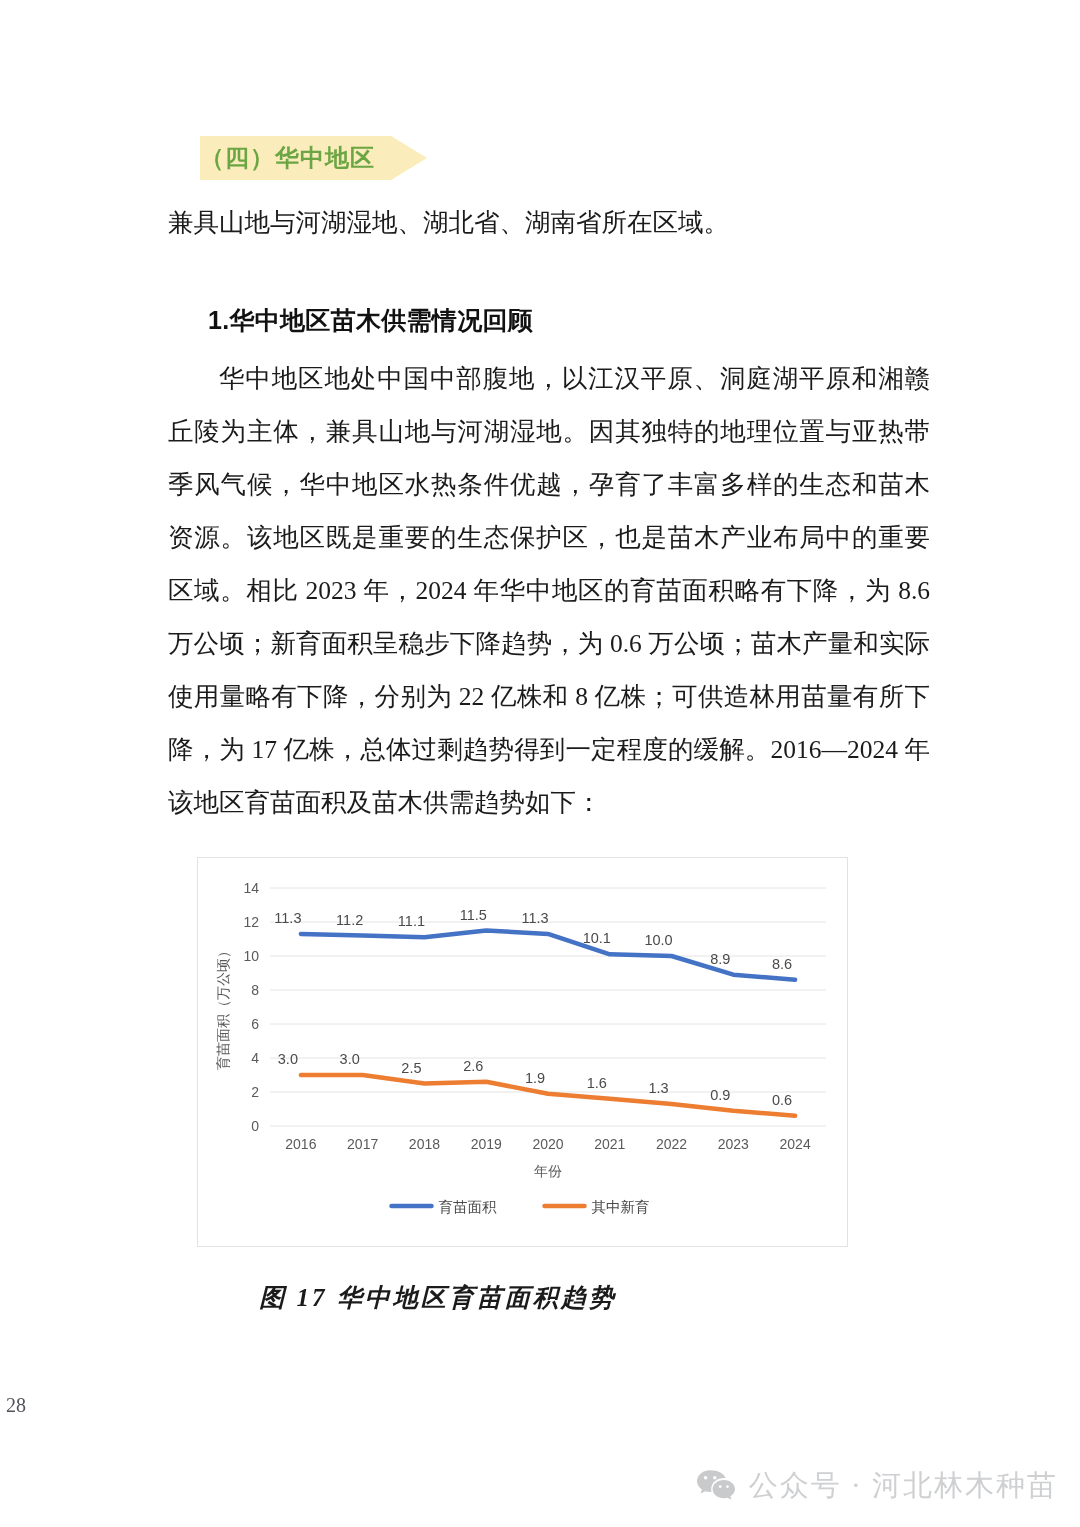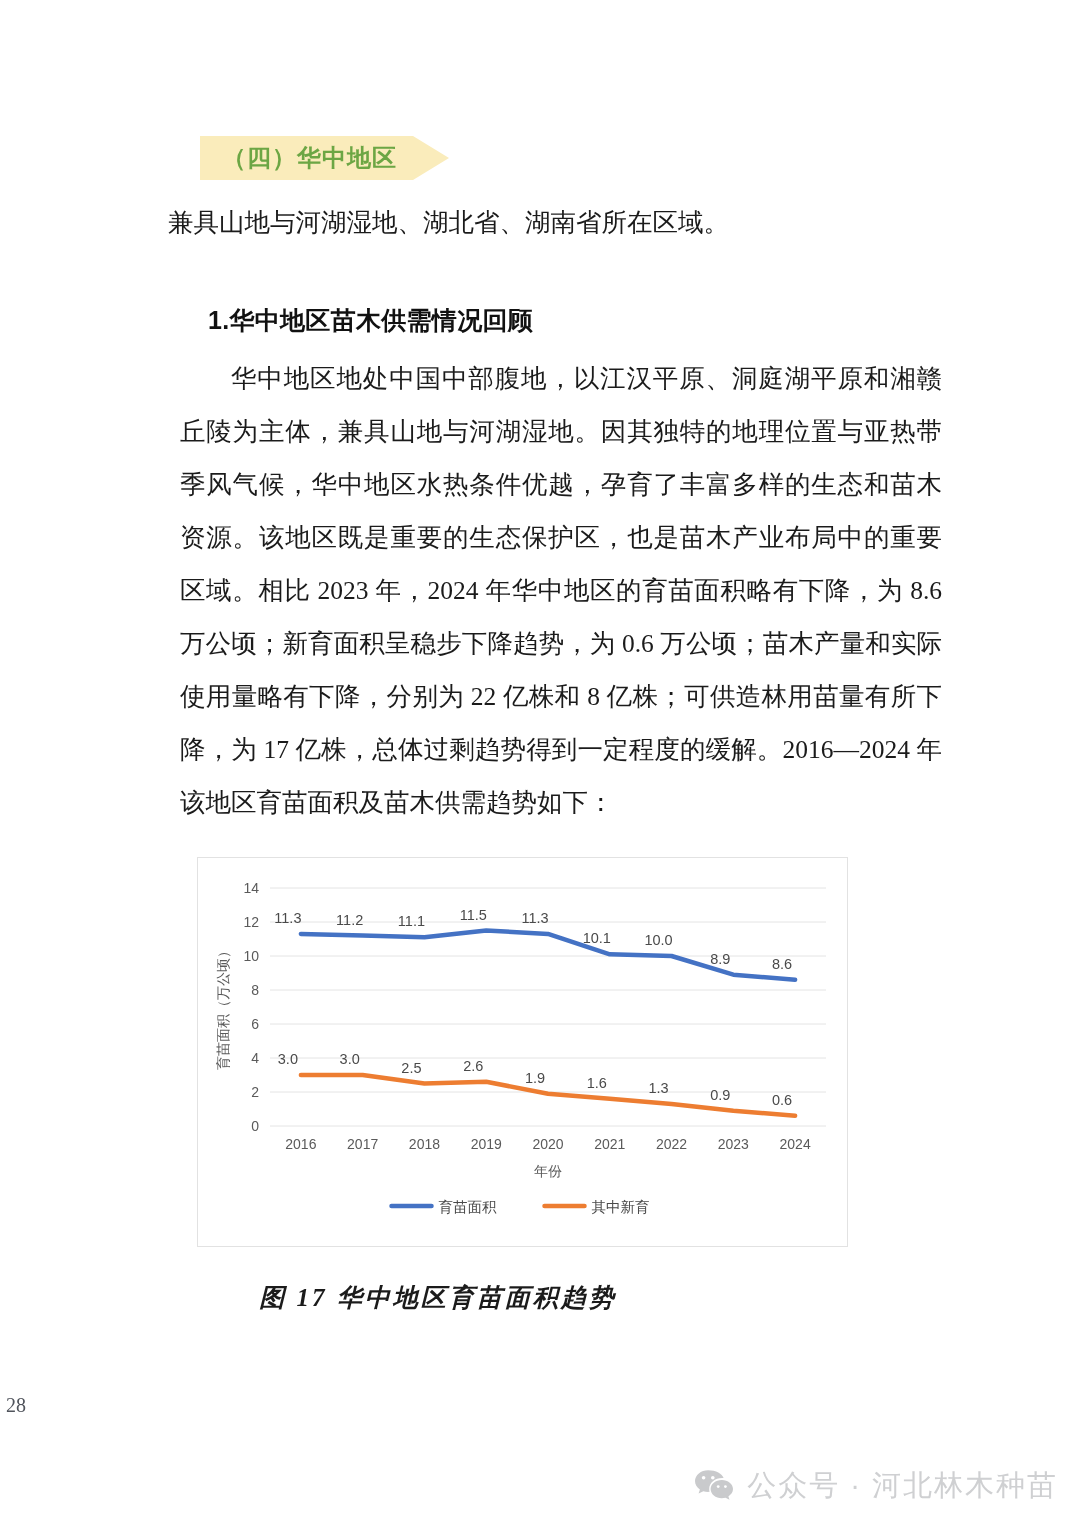--- a/index.html
+++ b/index.html
@@ -17,21 +17,20 @@
   }
 
   
   #section-banner {
     position: absolute;
     left: 200px;
     top: 136px;
     height: 44px;
     display: flex;
     align-items: center;
-    padding-left: 22px;
     padding-right: 52px;
     background: #FAECBB;
     -webkit-clip-path: polygon(0 0, calc(100% - 36px) 0, 100% 50%, calc(100% - 36px) 100%, 0 100%);
     clip-path: polygon(0 0, calc(100% - 36px) 0, 100% 50%, calc(100% - 36px) 100%, 0 100%);
   }
   #section-banner .banner-text {
     font-family: "Liberation Sans", "DejaVu Sans", sans-serif;
     font-size: 24px;
     font-weight: 600;
     color: #6CA644;
@@ -60,21 +59,21 @@
     top: 272px;
     font-family: "Liberation Sans", "DejaVu Sans", sans-serif;
     font-size: 25px;
     font-weight: bold;
     color: #111111;
     letter-spacing: 0.3px;
     white-space: nowrap;
     margin-top: 32px;
   }
   #main-paragraph {
-    left: 180px;
+    left: 168px;
     top: 352px;
     width: 762px;
     text-indent: 51px;
   }
 
   
   #chart-figure {
     position: absolute;
     left: 197px;
     top: 857px;
@@ -138,21 +137,21 @@
   
   #watermark {
     position: absolute;
     right: 22px;
     top: 1466px;
     display: flex;
     align-items: center;
     gap: 13px;
   }
   #watermark .wm-text {
-    font-family: Liberation Sans, sans-serif;
+    font-family: Liberation Serif, serif;
     font-size: 29px;
     color: #cfd0d2;
     letter-spacing: 2px;
     white-space: nowrap;
   }
   #watermark .wechat-icon { display: block; }
 </style>
 </head>
 <body>
 

